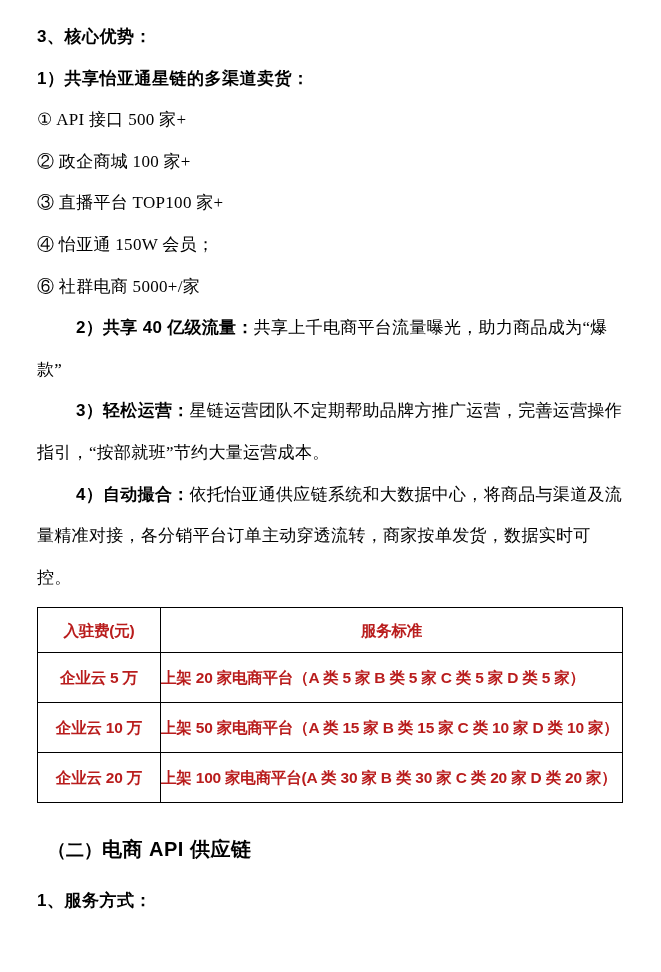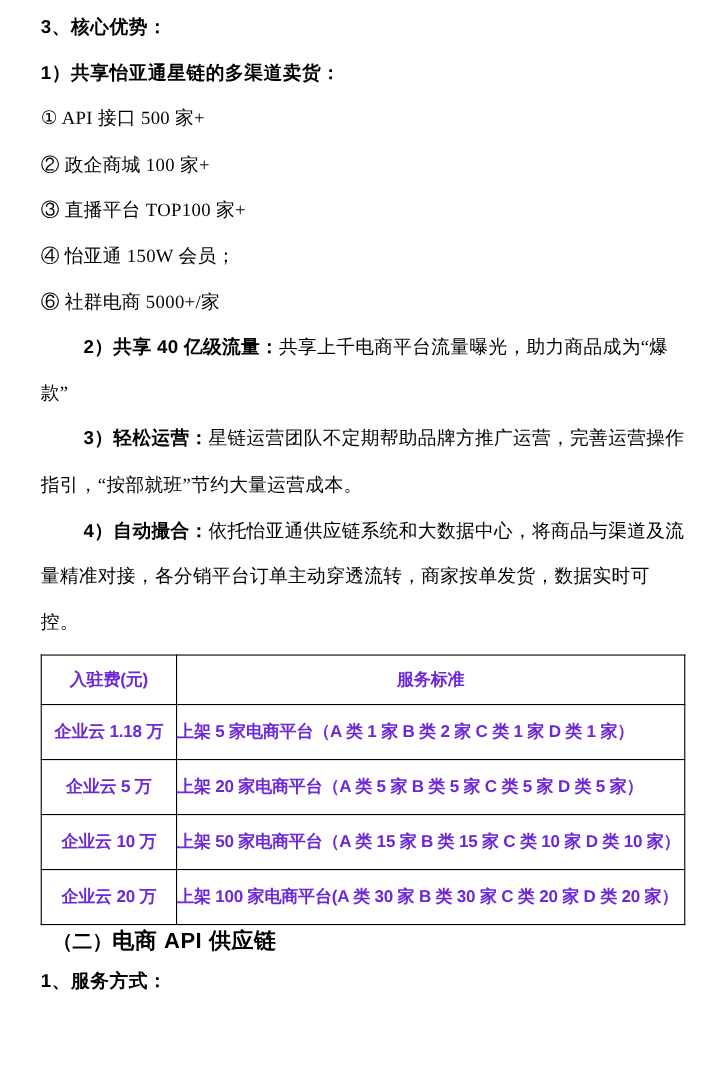--- a/index.html
+++ b/index.html
@@ -3,21 +3,21 @@
 <meta charset="utf-8">
 <style>
   html, body { margin: 0; padding: 0; background: #ffffff; }
   .page {
     position: relative;
     width: 661px;
     height: 972px;
     box-sizing: border-box;
     background: #ffffff;
     color: #000000;
-    padding: 4px 34px 0 37px;
+    padding: 16px 34px 0 37px;
     font-family: "Liberation Serif", serif;
     font-size: 17px;
     line-height: 41.6px;
     overflow: hidden;
   }
   p { margin: 0; padding: 0; }
   .h {
     font-family: "Liberation Sans", sans-serif;
     font-weight: bold;
     letter-spacing: 0.5px;
@@ -33,32 +33,32 @@
     border-collapse: collapse;
     width: 586px;
     margin-top: 9px;
     table-layout: fixed;
   }
   table.pkg th, table.pkg td {
     border: 1.5px solid #000000;
     font-family: "Liberation Sans", sans-serif;
     font-weight: bold;
     font-size: 15.5px;
-    color: #6d28d9;
+    color: #b91c1c;
     padding: 0;
     letter-spacing: -0.2px;
   }
   table.pkg th { height: 44px; text-align: center; }
   table.pkg td { height: 49px; }
   td.c1, th.c1 { width: 122px; text-align: center; }
   td.c2 { text-align: left; padding-left: 9px; white-space: nowrap; }
   .section-heading {
-    margin-top: 1px;
+    margin-top: 17px;
     padding-left: 11px;
-    line-height: 28px;
+    line-height: 58px;
   }
   .section-prefix {
     font-family: "Liberation Serif", serif;
     font-weight: bold;
     font-size: 18px;
   }
   .section-title {
     font-family: "Liberation Sans", sans-serif;
     font-weight: bold;
     font-size: 20px;
@@ -90,24 +90,20 @@
   <p class="body-line">控。</p>
 
 
   <table class="pkg">
     <tbody>
         <tr>
       <th class="c1">入驻费(元)</th>
       <th>服务标准</th>
     </tr>
     <tr>
-      <td class="c1">企业云 1.18 万</td>
-      <td class="c2">上架 5 家电商平台（A 类 1 家 B 类 2 家 C 类 1 家 D 类 1 家）</td>
-    </tr>
-    <tr>
       <td class="c1">企业云 5 万</td>
       <td class="c2">上架 20 家电商平台（A 类 5 家 B 类 5 家 C 类 5 家 D 类 5 家）</td>
     </tr>
     <tr>
       <td class="c1">企业云 10 万</td>
       <td class="c2">上架 50 家电商平台（A 类 15 家 B 类 15 家 C 类 10 家 D 类 10 家）</td>
     </tr>
     <tr>
       <td class="c1">企业云 20 万</td>
       <td class="c2">上架 100 家电商平台(A 类 30 家 B 类 30 家 C 类 20 家 D 类 20 家）</td>

